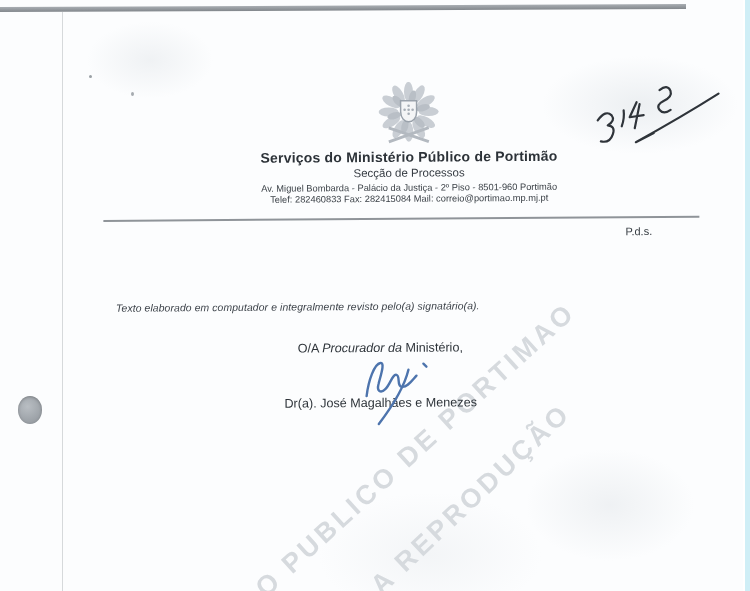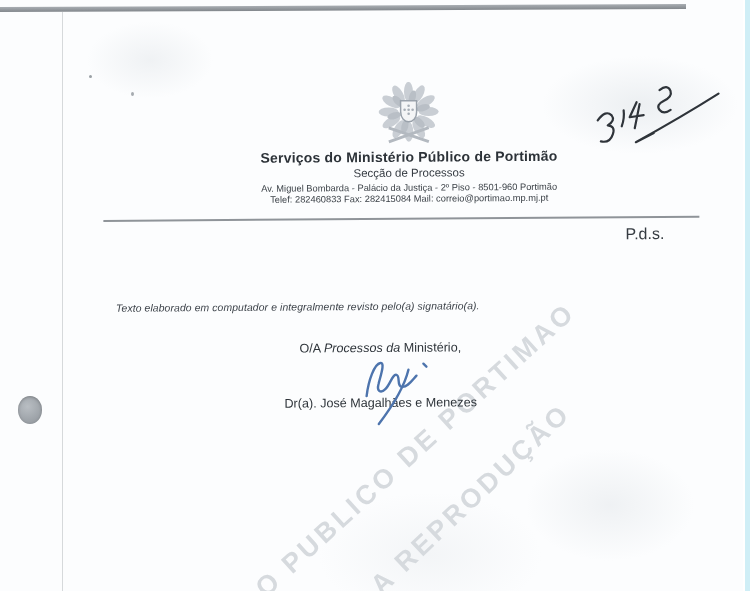--- a/index.html
+++ b/index.html
@@ -50,21 +50,21 @@
   .wm2{left:350px;top:596px;transform:rotate(-43deg);}
 
   .header{position:absolute;left:170px;top:82px;width:480px;text-align:center;color:#2f353b;z-index:2;}
   .emblem{display:block;margin:0 auto 3px auto;}
   .org{font-size:14px;font-weight:bold;letter-spacing:0.2px;color:#2c3238;}
   .section{font-size:11.5px;margin-top:2px;color:#353b42;}
   .addr{font-size:9.3px;margin-top:4px;color:#3b4147;}
   .contact{font-size:9.3px;margin-top:1px;color:#3b4147;}
 
   .divider{position:absolute;left:104px;top:218px;width:596px;height:1.5px;background:#8f9499;z-index:2;}
-  .pds{position:absolute;left:626px;top:227px;font-size:16px;color:#363c42;z-index:2;}
+  .pds{position:absolute;left:626px;top:227px;font-size:11px;color:#363c42;z-index:2;}
   .note{
     position:absolute;left:116px;top:301px;font-size:10.4px;font-style:italic;
     color:#3d434a;letter-spacing:0.1px;z-index:2;
   }
   .signoff{position:absolute;left:140px;top:341px;width:480px;text-align:center;font-size:12.6px;color:#2e343a;z-index:2;}
   .signoff .it{font-style:italic;}
   .signer{position:absolute;left:140px;top:396px;width:480px;text-align:center;font-size:12.6px;color:#2e343a;z-index:2;}
 
   .signature{position:absolute;left:328px;top:352px;z-index:3;}
   .handnum{position:absolute;left:583px;top:74px;z-index:3;}
@@ -125,21 +125,21 @@
       <div class="section">Secção de Processos</div>
       <div class="addr">Av. Miguel Bombarda - Palácio da Justiça - 2º Piso - 8501-960 Portimão</div>
       <div class="contact">Telef: 282460833  Fax: 282415084 Mail: correio@portimao.mp.mj.pt</div>
     </div>
 
     <div class="divider"></div>
     <div class="pds">P.d.s.</div>
 
     <div class="note">Texto elaborado em computador e integralmente revisto pelo(a) signatário(a).</div>
 
-    <div class="signoff"><span>O/A </span><span class="it">Processos da</span><span> Ministério,</span></div>
+    <div class="signoff"><span>O/A </span><span class="it">Procurador da</span><span> Ministério,</span></div>
 
     <div class="signer">Dr(a). José Magalhães e Menezes</div>
 
     <div class="signature">
       <svg width="110" height="80" viewBox="0 0 110 80">
         <g stroke="#4d74ad" stroke-width="2.4" fill="none" stroke-linecap="round" stroke-linejoin="round">
           <path d="M38,44 C40,28 46,12 52,11 C57,10 52,24 50,32 C48,39 52,42 57,37 C62,32 64,22 68,23 C72,24 68,34 73,35 C79,36 84,28 88,24"></path>
           <path d="M80,18 C76,34 64,54 50,72"></path>
           <path d="M95,12 l3,3"></path>
         </g>

